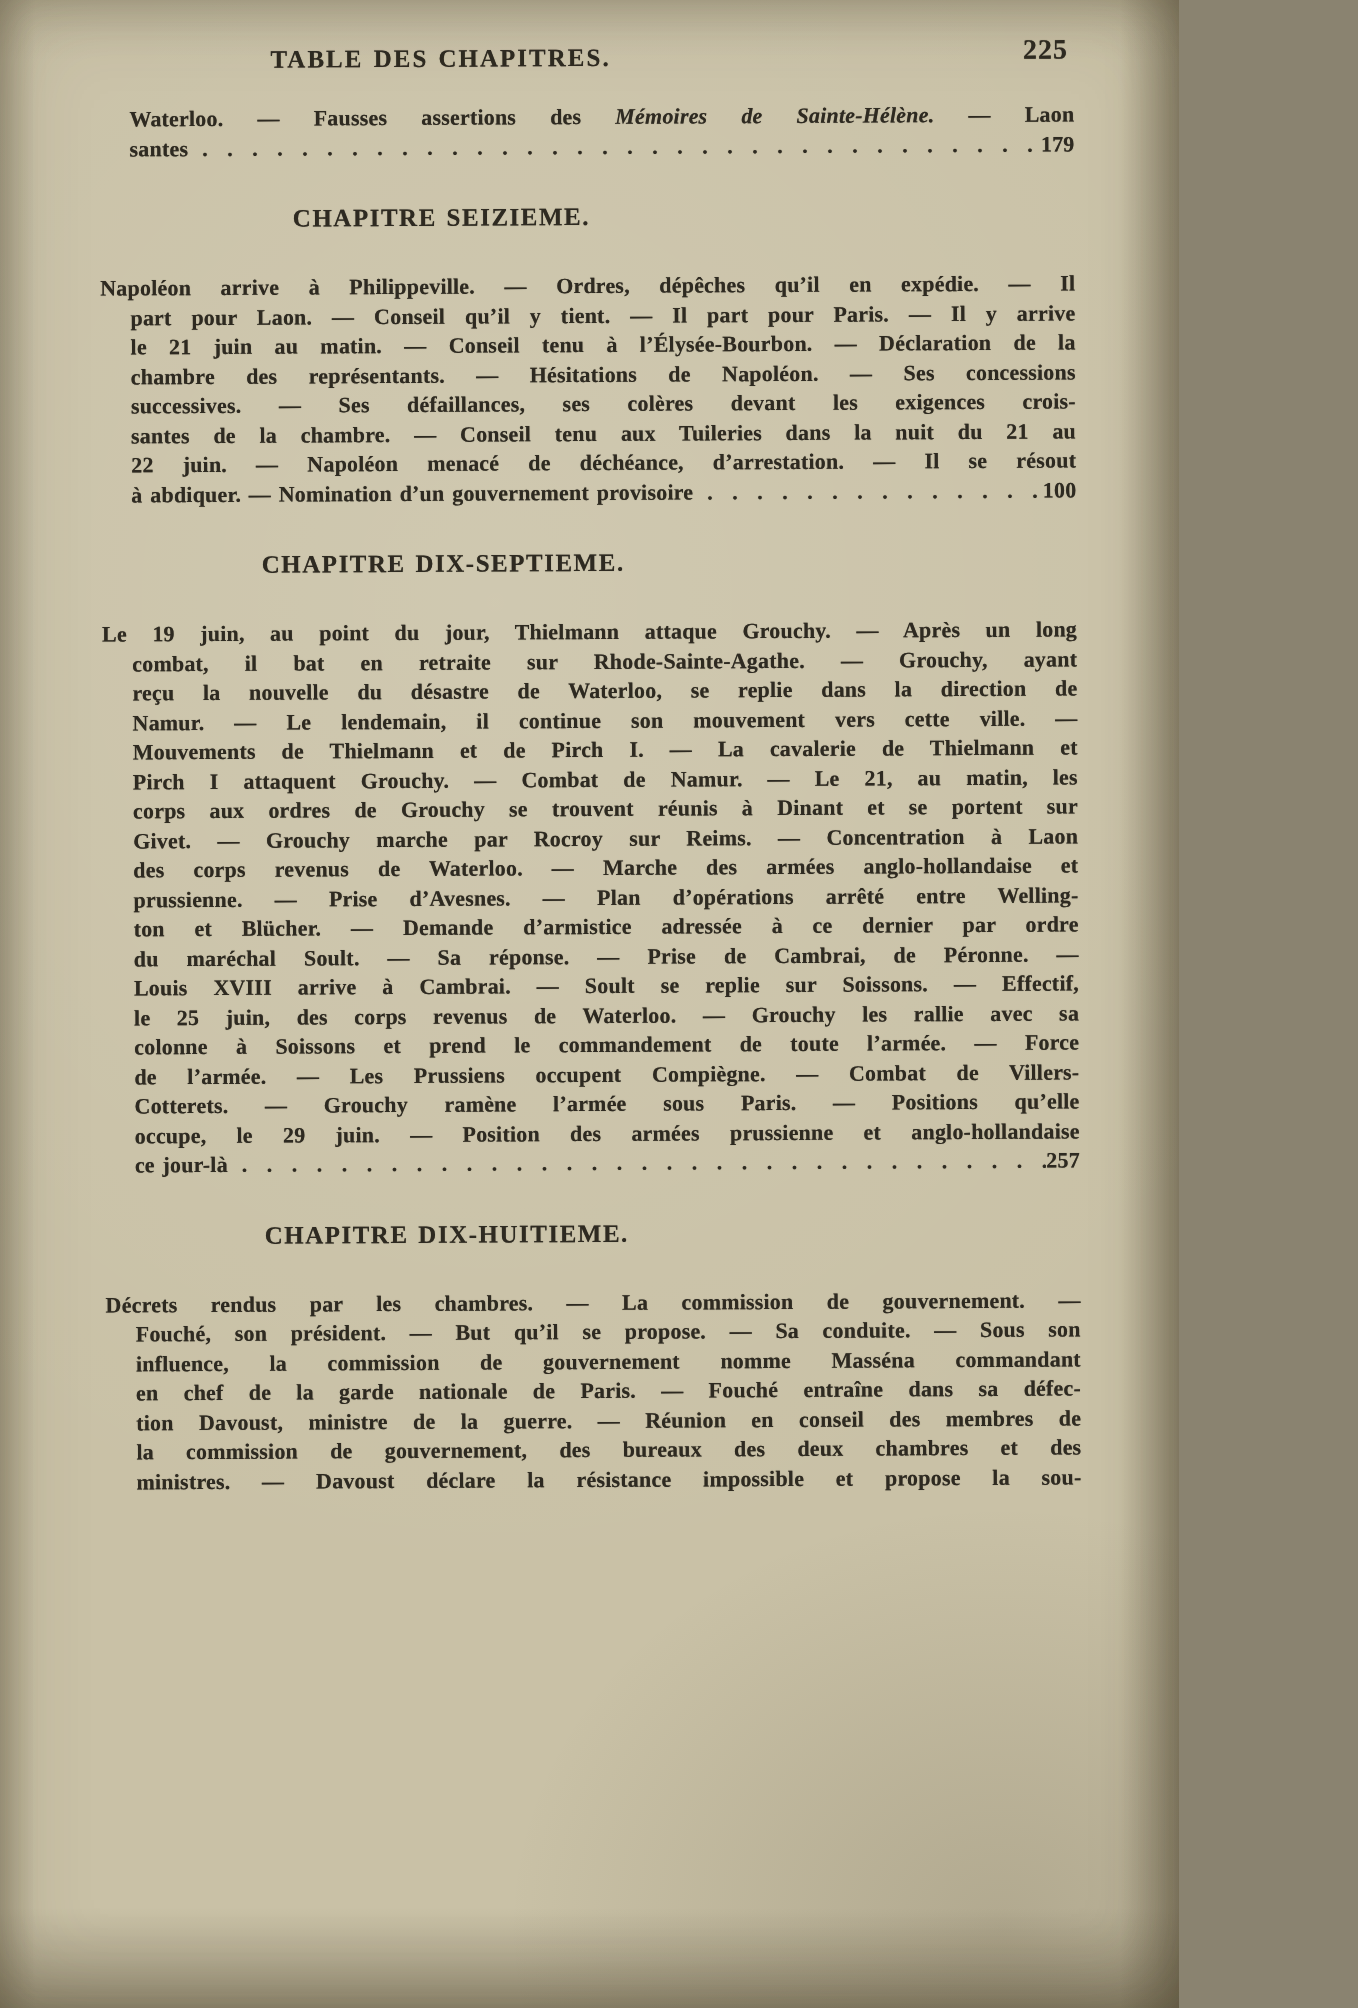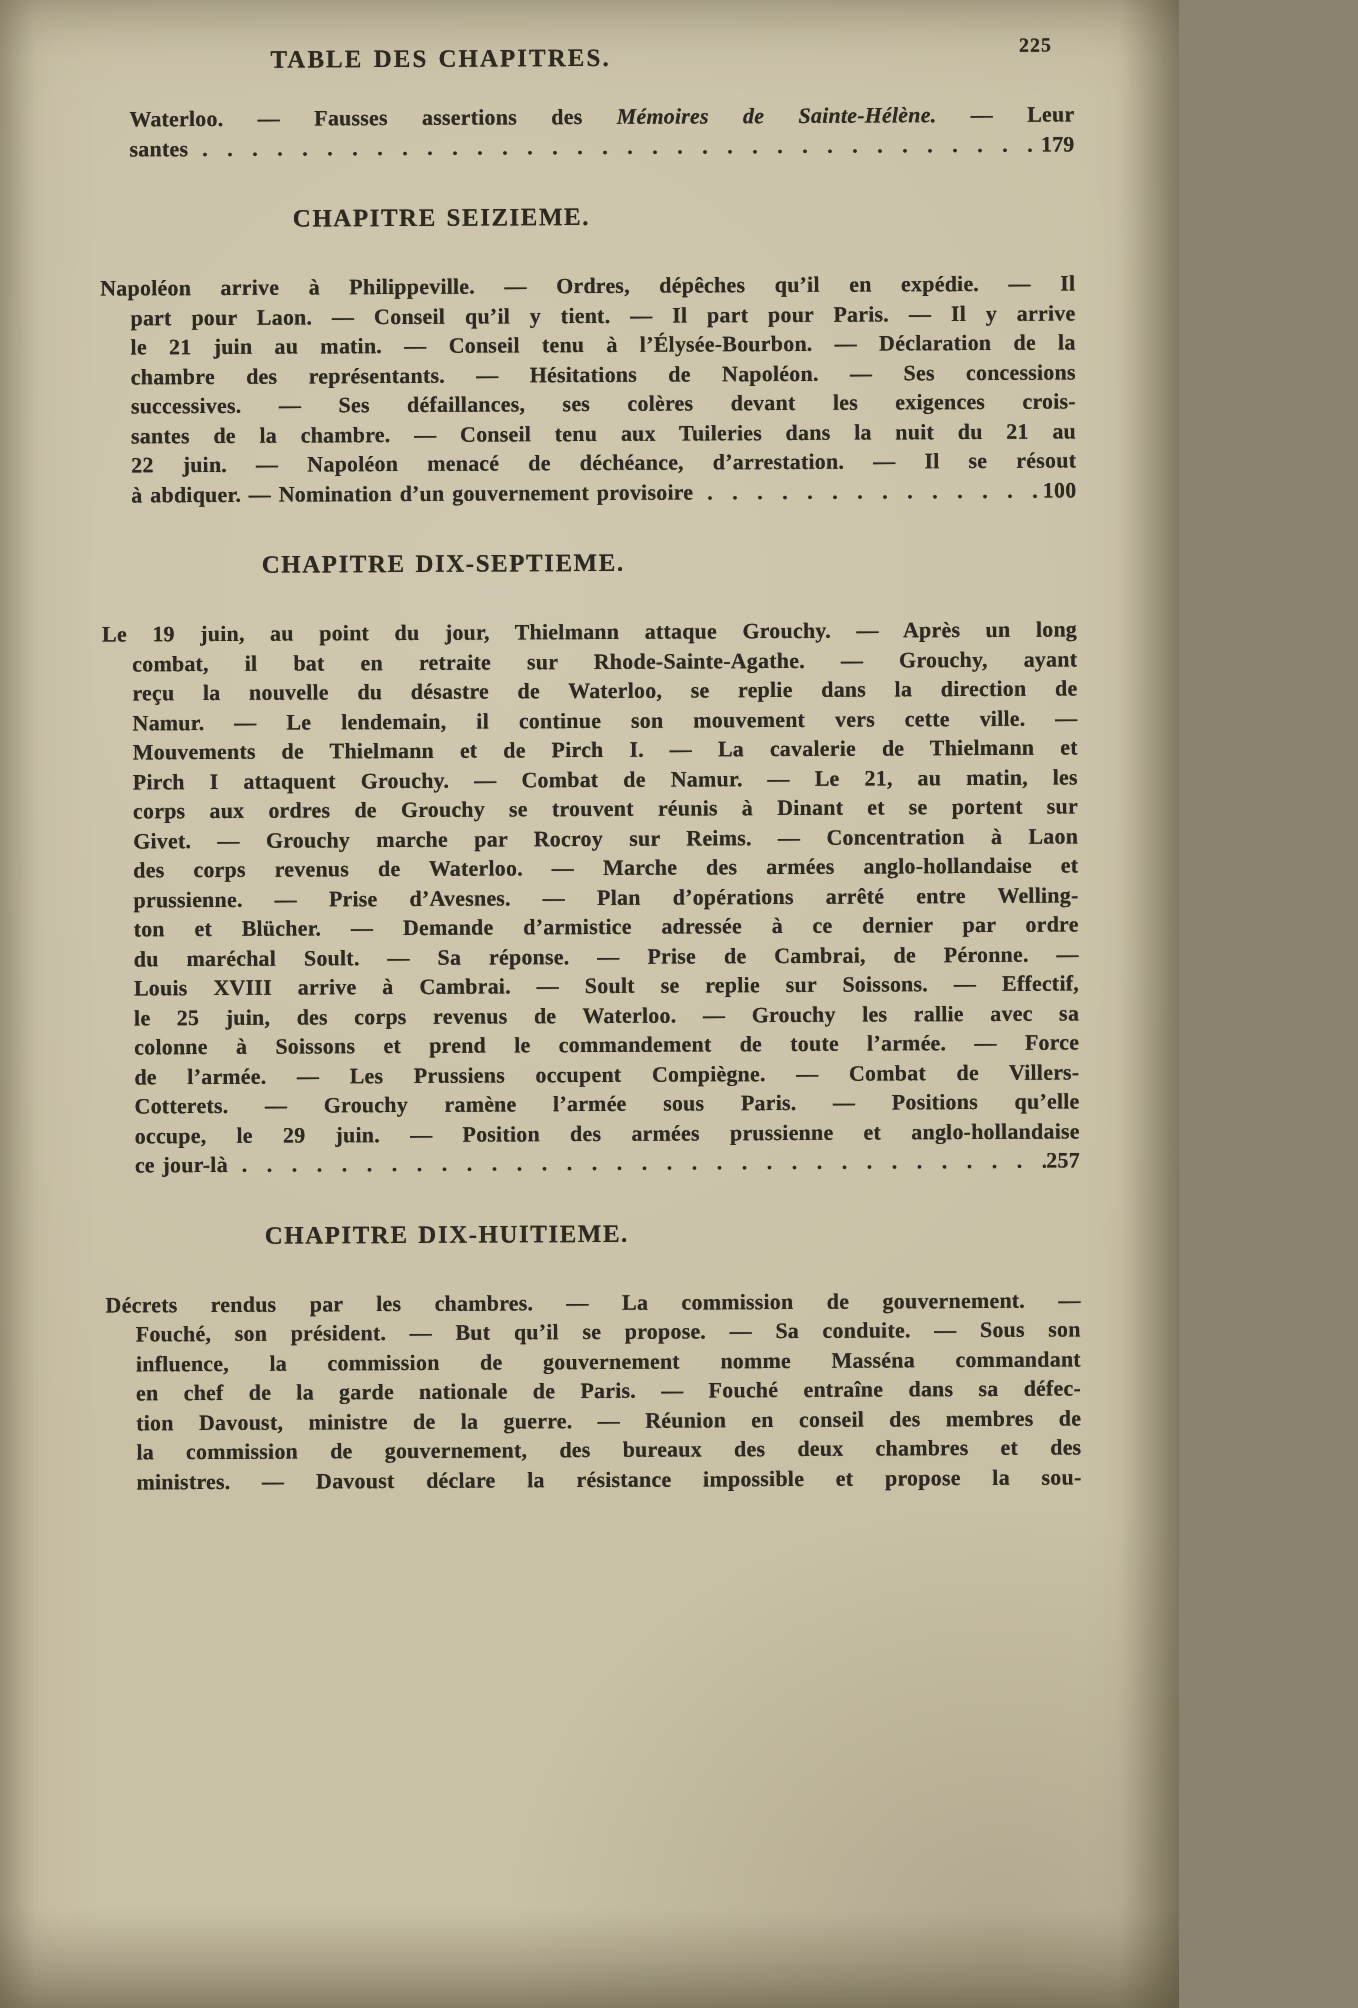--- a/index.html
+++ b/index.html
@@ -49,23 +49,23 @@
   }
   .table-title {
     position: relative;
     left: -146px;
     text-align: center;
     font-size: 25px;
     letter-spacing: 2px;
   }
   .page-number {
     position: absolute;
-    right: 22px;
+    right: 6px;
     top: -8px;
-    font-size: 20px;
+    font-size: 28px;
     letter-spacing: 1px;
   }
   .entry {
     margin-top: 20px;
     padding-left: 30px;
   }
   .jline {
     line-height: 29.5px;
     text-align: justify;
     text-align-last: justify;
@@ -107,21 +107,21 @@
 
 <div class="page">
   <div class="content">
 
     <div class="page-header">
       <div class="table-title">TABLE DES CHAPITRES.</div>
       <div class="page-number">225</div>
     </div>
 
     <div class="entry">
-      <div class="jline"><span>Waterloo. — Fausses assertions des </span><i>Mémoires de Sainte-Hélène.</i><span> — Leur</span></div>
+      <div class="jline"><span>Waterloo. — Fausses assertions des </span><i>Mémoires de Sainte-Hélène.</i><span> — Laon</span></div>
       <div class="leaderline">
         <span>santes</span>
         <span class="leader">. . . . . . . . . . . . . . . . . . . . . . . . . . . . . . . . . . . . . . . .</span>
         <span class="ref">179</span>
       </div>
     </div>
 
     <div class="chapter-heading">CHAPITRE SEIZIEME.</div>
     <div class="chapter-summary">
       <div>

